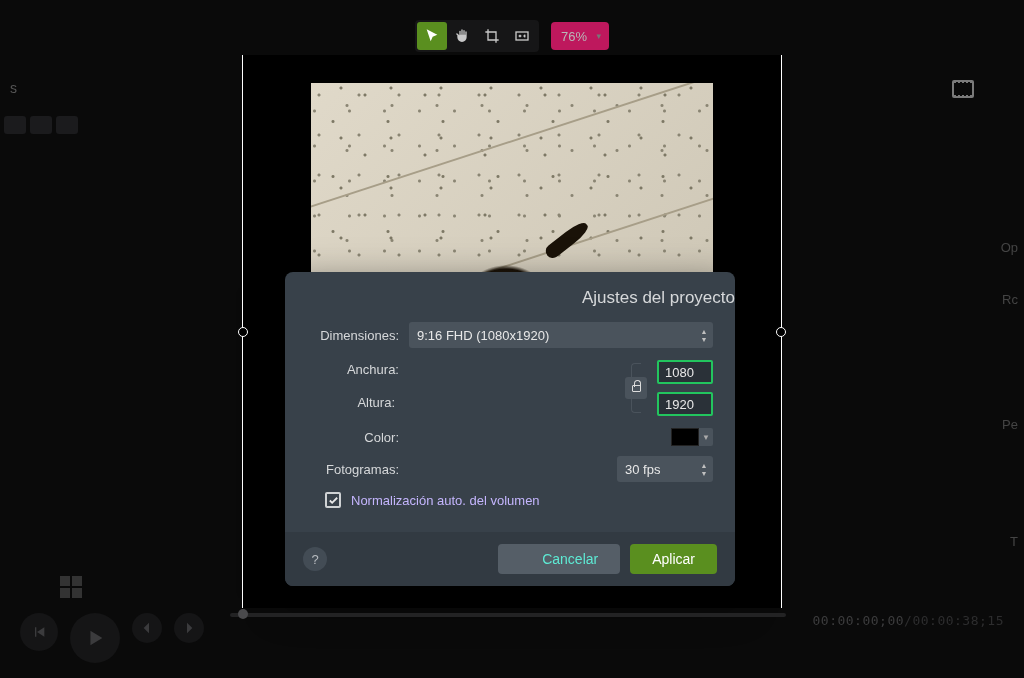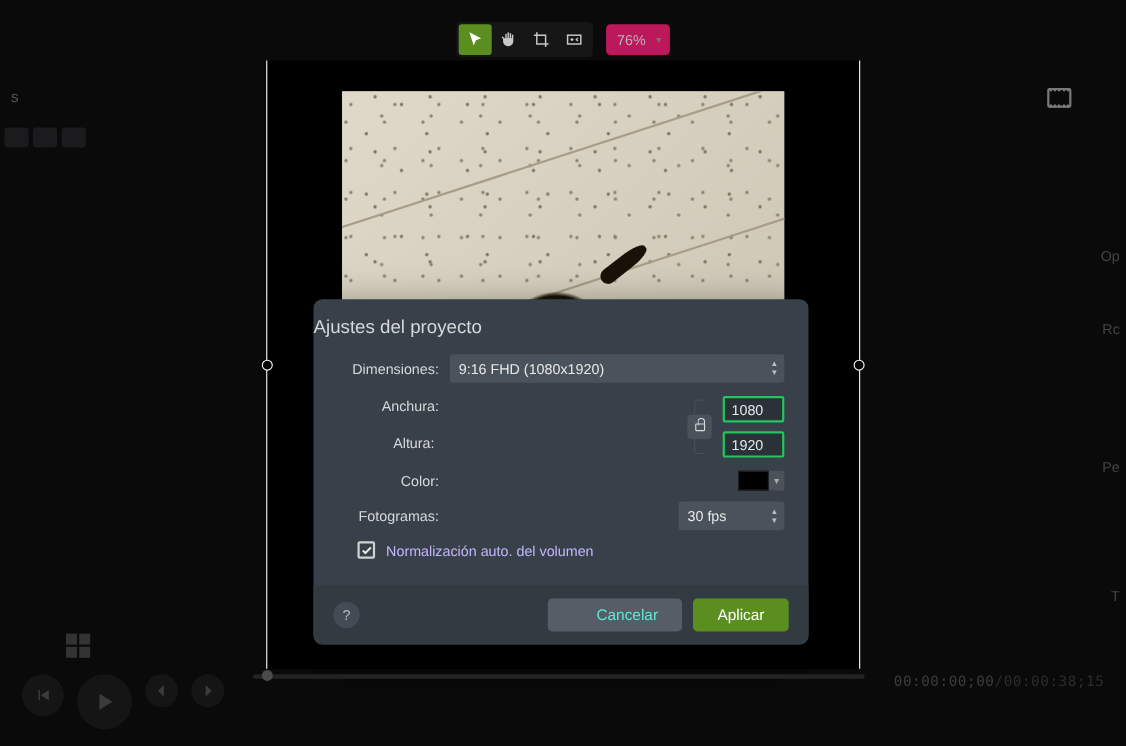--- a/index.html
+++ b/index.html
@@ -51,21 +51,21 @@
   .left-icons { display:flex; gap:4px; margin:20px 0 0 4px; }
   .left-chip { width:22px; height:18px; border-radius:3px; background:#1b1b1d; }
 
   .grid-icon { position:absolute; left:60px; bottom:80px; color:#444; display:flex; flex-wrap:wrap; width:26px; gap:2px;}
   .grid-icon span{width:10px;height:10px;background:#333;}
   .film-icon { position:absolute; top:80px; right:50px; width:22px; height:18px;
     border:2px solid #7a7a7a; border-radius:2px; }
   .film-icon::before,.film-icon::after{content:"";position:absolute;left:0;right:0;height:3px;background:repeating-linear-gradient(90deg,#7a7a7a 0 2px,transparent 2px 4px);}
   .film-icon::before{top:-2px;} .film-icon::after{bottom:-2px;}
   .rlabel{ position:absolute; right:6px; color:#444; font-size:13px;}
-  .rl-op{top:225px;} .rl-rc{top:292px;} .rl-pe{top:417px;} .rl-t{top:534px;}
+  .rl-op{top:240px;} .rl-rc{top:292px;} .rl-pe{top:417px;} .rl-t{top:534px;}
 
   
   .canvas-wrap {
     position:absolute;
     top:55px; bottom:70px;
     left:120px; right:100px;
     background:#0a0a0a;
   }
   .canvas-inner{
     position:absolute; top:0; bottom:0;
@@ -113,21 +113,21 @@
     position:absolute;
     top:272px; left:285px;
     width:450px;
     background:#38414a;
     border-radius:8px;
     box-shadow:0 14px 40px rgba(0,0,0,.6);
     color:#d6d8da;
     font-size:13px;
   }
   .dlg-title{
-    text-align:left;
+    text-align:right;
     font-size:17px; font-weight:500;
     color:#d6d8da;
     padding:16px 0 14px;
   }
   .dlg-body{ padding:0 22px 14px; }
   .row{ display:flex; align-items:center; margin-bottom:10px; }
   .row label.key{
     width:92px; text-align:right; margin-right:10px;
     color:#d6d8da; font-weight:500;
     flex-shrink:0;

